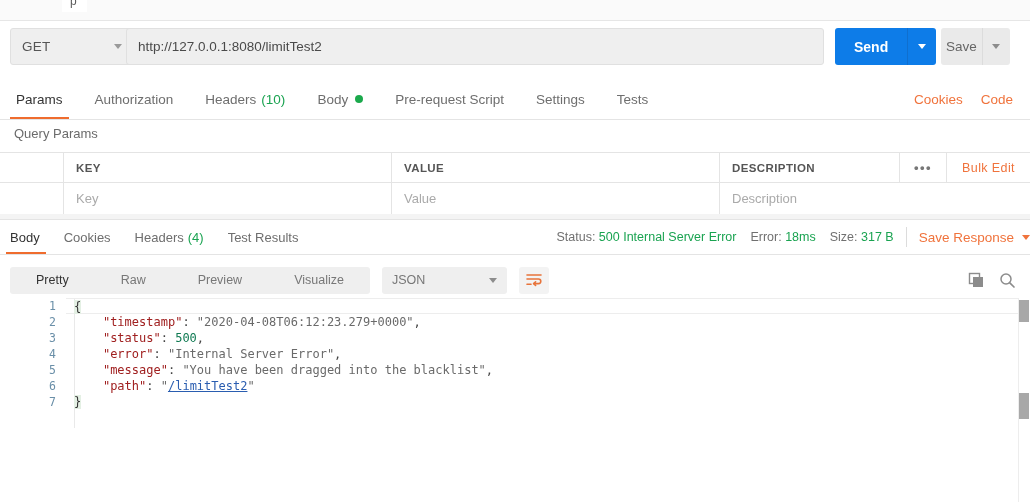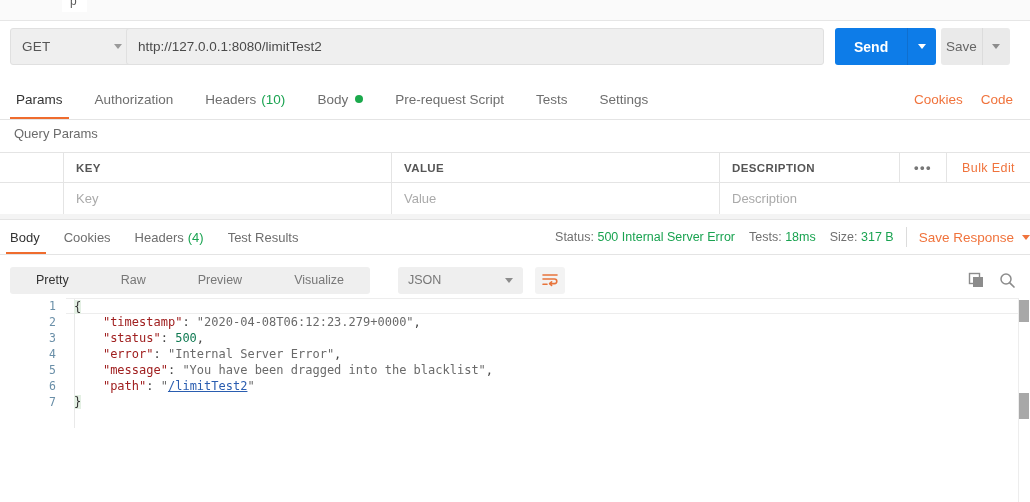--- a/index.html
+++ b/index.html
@@ -191,21 +191,21 @@
     display: flex; background: #efefef; border-radius: 3px; height: 27px;
     margin-left: 10px; align-items: stretch;
   }
   .seg span {
     display: flex; align-items: center; padding: 0 26px;
     font-size: 12.5px; color: #777; cursor: pointer;
   }
   .seg span.on { color: #333; }
   .jsonsel {
     display: flex; align-items: center; background: #efefef; border-radius: 3px;
-    height: 27px; margin-left: 28px; padding: 0 10px; cursor: pointer; gap: 48px;
+    height: 27px; margin-left: 12px; padding: 0 10px; cursor: pointer; gap: 48px;
   }
   .jsonsel span { font-size: 12.5px; color: #777; }
   .jsonsel i {
     width: 0; height: 0; margin-left: 16px;
     border-left: 4.5px solid transparent; border-right: 4.5px solid transparent;
     border-top: 5px solid #8c8c8c;
   }
   .wrapbtn {
     display: flex; align-items: center; justify-content: center;
     background: #f3f3f3; border-radius: 3px; width: 30px; height: 27px;
@@ -309,24 +309,24 @@
       <span class="count">(10)</span>
     </div>
     <div class="rtab">
       <span>Body</span>
       <span class="dot-green"></span>
     </div>
     <div class="rtab">
       <span>Pre-request Script</span>
     </div>
     <div class="rtab">
+      <span>Settings</span>
+    </div>
+    <div class="rtab">
       <span>Tests</span>
-    </div>
-    <div class="rtab">
-      <span>Settings</span>
     </div>
     <div class="reqtabs-right">
       <span class="link-orange">Cookies</span>
       <span class="link-orange">Code</span>
     </div>
   </div>
 
   <div class="qp-title">Query Params</div>
 
   <div class="ptable">
@@ -365,21 +365,21 @@
     </div>
     <div class="restab">
       <span>Test Results</span>
     </div>
     <div class="resp-meta">
       <span class="grp">
         <span>Status:</span>
         <span class="gv">500 Internal Server Error</span>
       </span>
       <span class="grp">
-        <span>Tests:</span>
+        <span>Error:</span>
         <span class="gv">18ms</span>
       </span>
       <span class="grp">
         <span>Size:</span>
         <span class="gv">317 B</span>
       </span>
       <span class="meta-div"></span>
       <span class="saveresp">Save Response</span>
       <span class="saveresp-caret"></span>
     </div>

